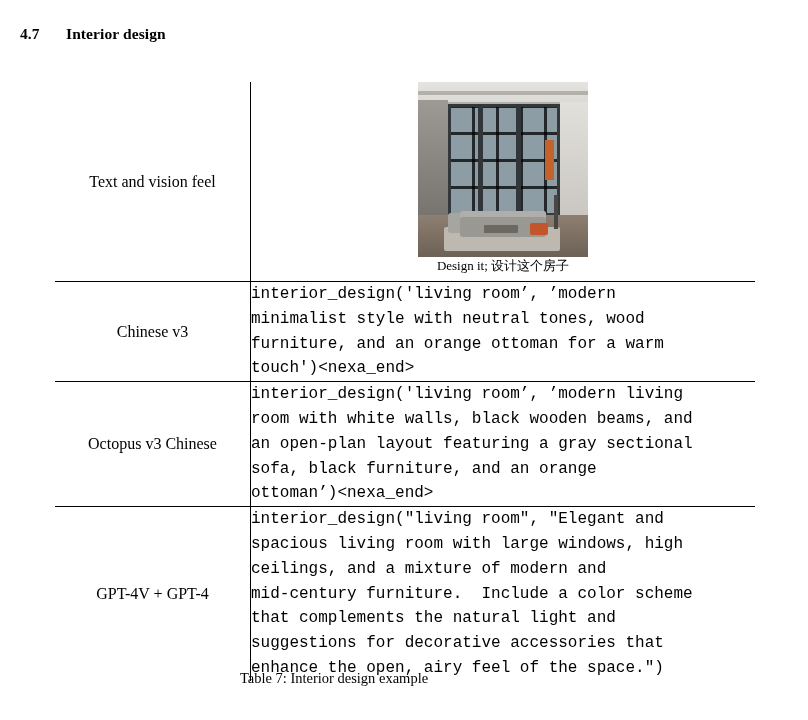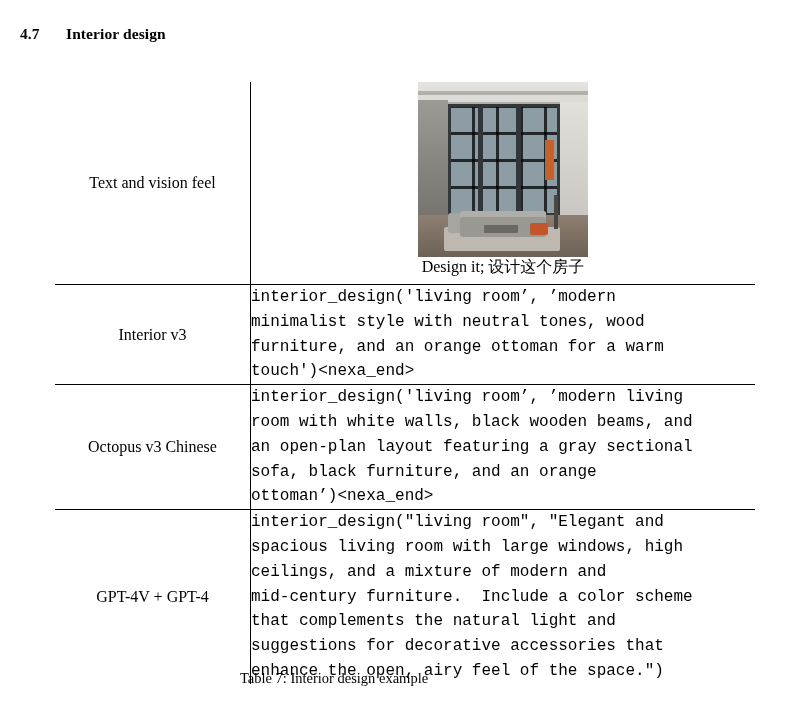--- a/index.html
+++ b/index.html
@@ -88,21 +88,21 @@
     left: 0;
     width: 668px;
     text-align: center;
     font-size: 14.5px;
     font-family: "Liberation Serif", serif;
   }
   .vision-cell {
     padding: 8px 0 2px 0;
   }
   .vision-caption {
-    font-size: 16px;
+    font-size: 13px;
     text-align: center;
     padding: 0 0 6px 0;
   }
   
   .photo {
     width: 170px;
     height: 175px;
     margin: 0 auto;
     position: relative;
     overflow: hidden;
@@ -205,21 +205,21 @@
             <div class="ph-sofa"></div>
             <div class="ph-table"></div>
             <div class="ph-ottoman"></div>
             <div class="ph-lamp"></div>
           </div>
           <div class="vision-caption">Design it; 设计这个房子</div>
         </td>
       </tr>
 
       <tr class="row-sep">
-        <td class="row-label">Interior v3</td>
+        <td class="row-label">Chinese v3</td>
         <td class="row-content">
           <div class="mono">interior_design('living room’, ’modern
 minimalist style with neutral tones, wood
 furniture, and an orange ottoman for a warm
 touch')&lt;nexa_end&gt;</div>
         </td>
       </tr>
 
       <tr class="row-sep">
         <td class="row-label">Octopus v3 Chinese</td>

